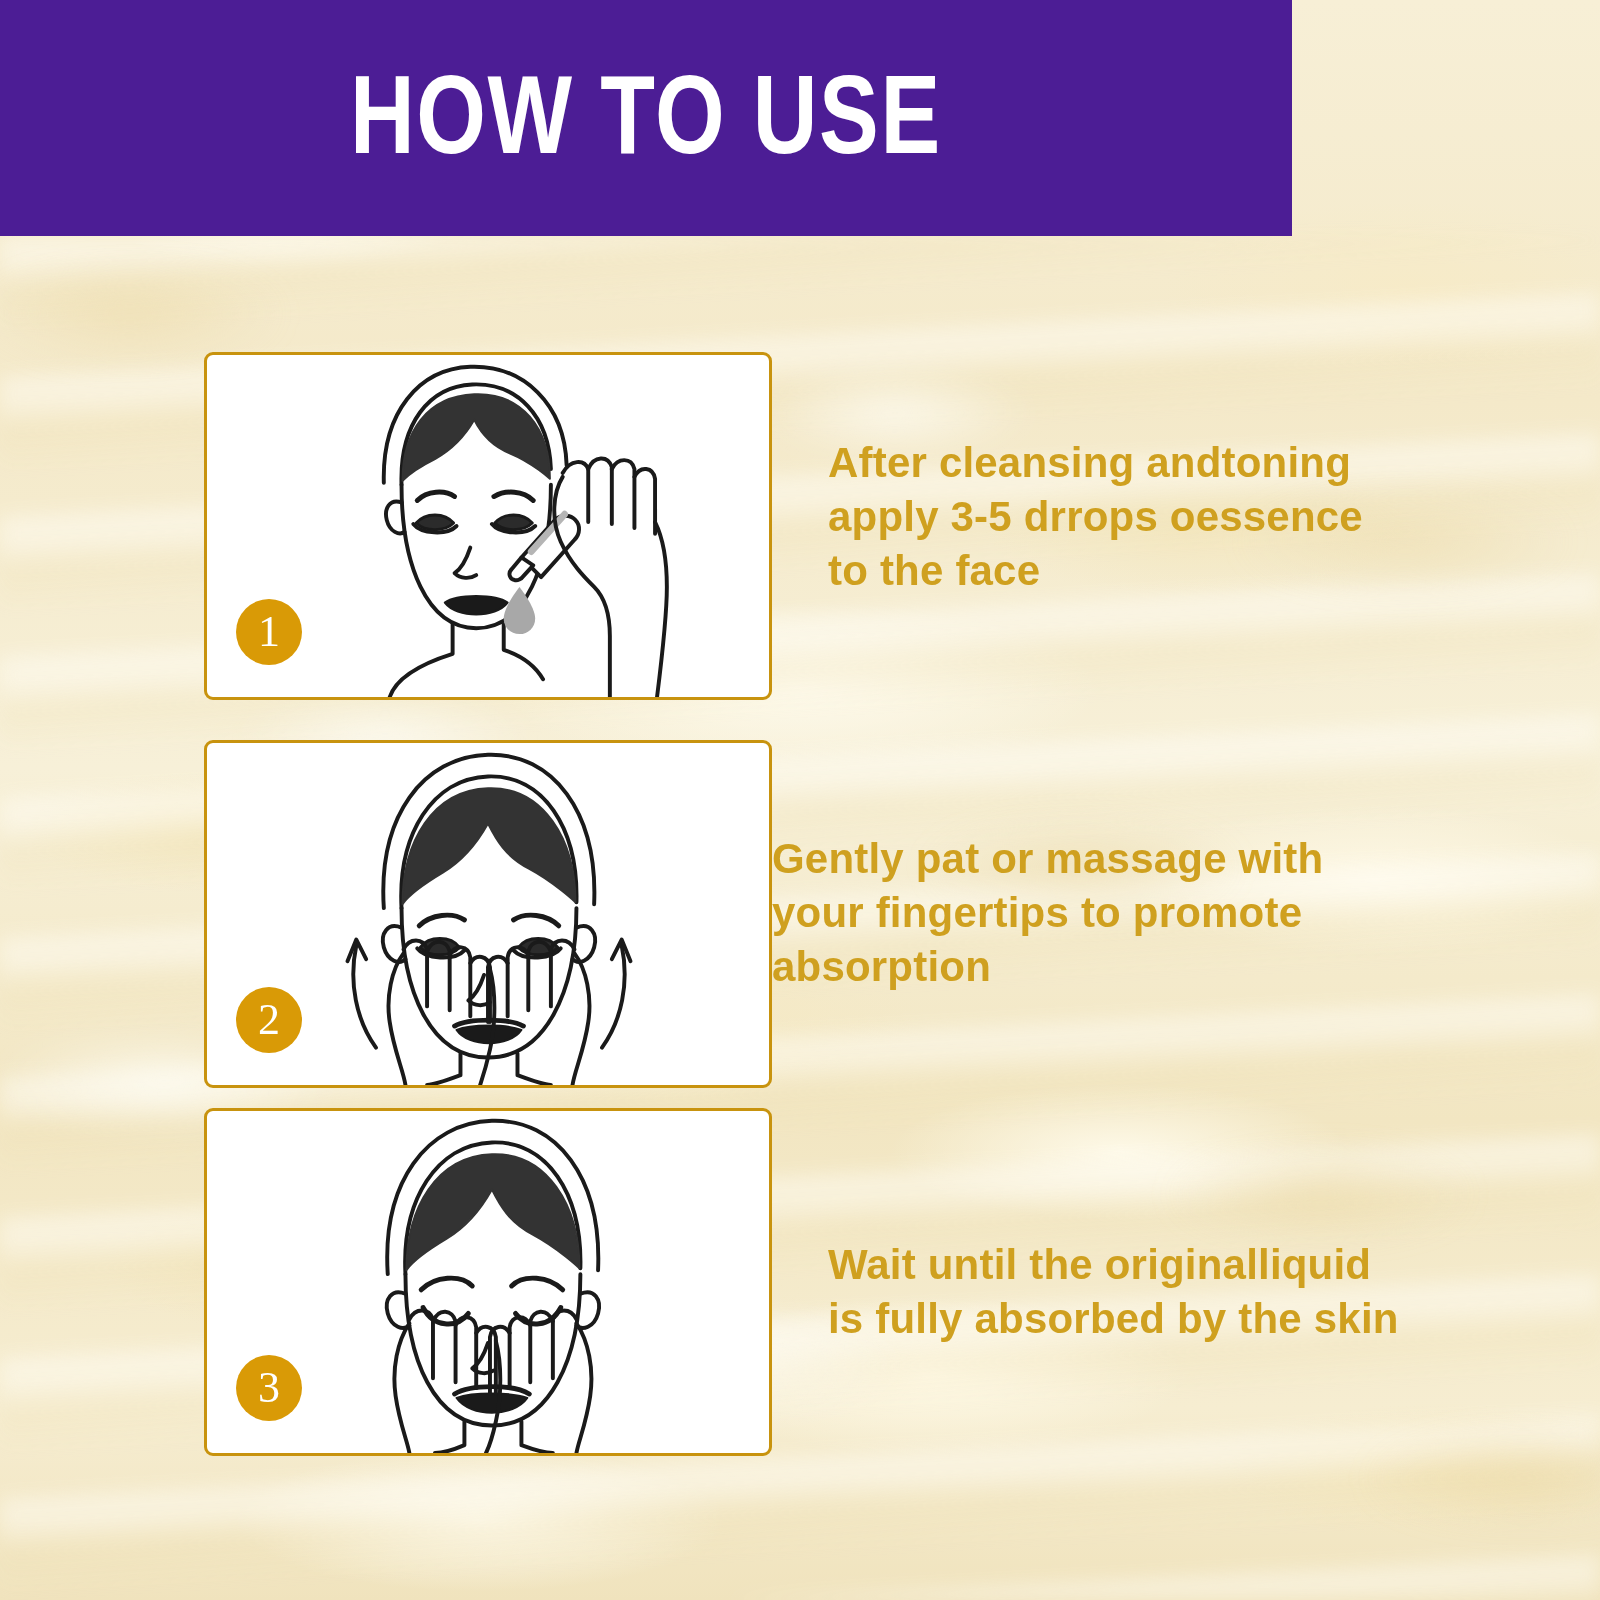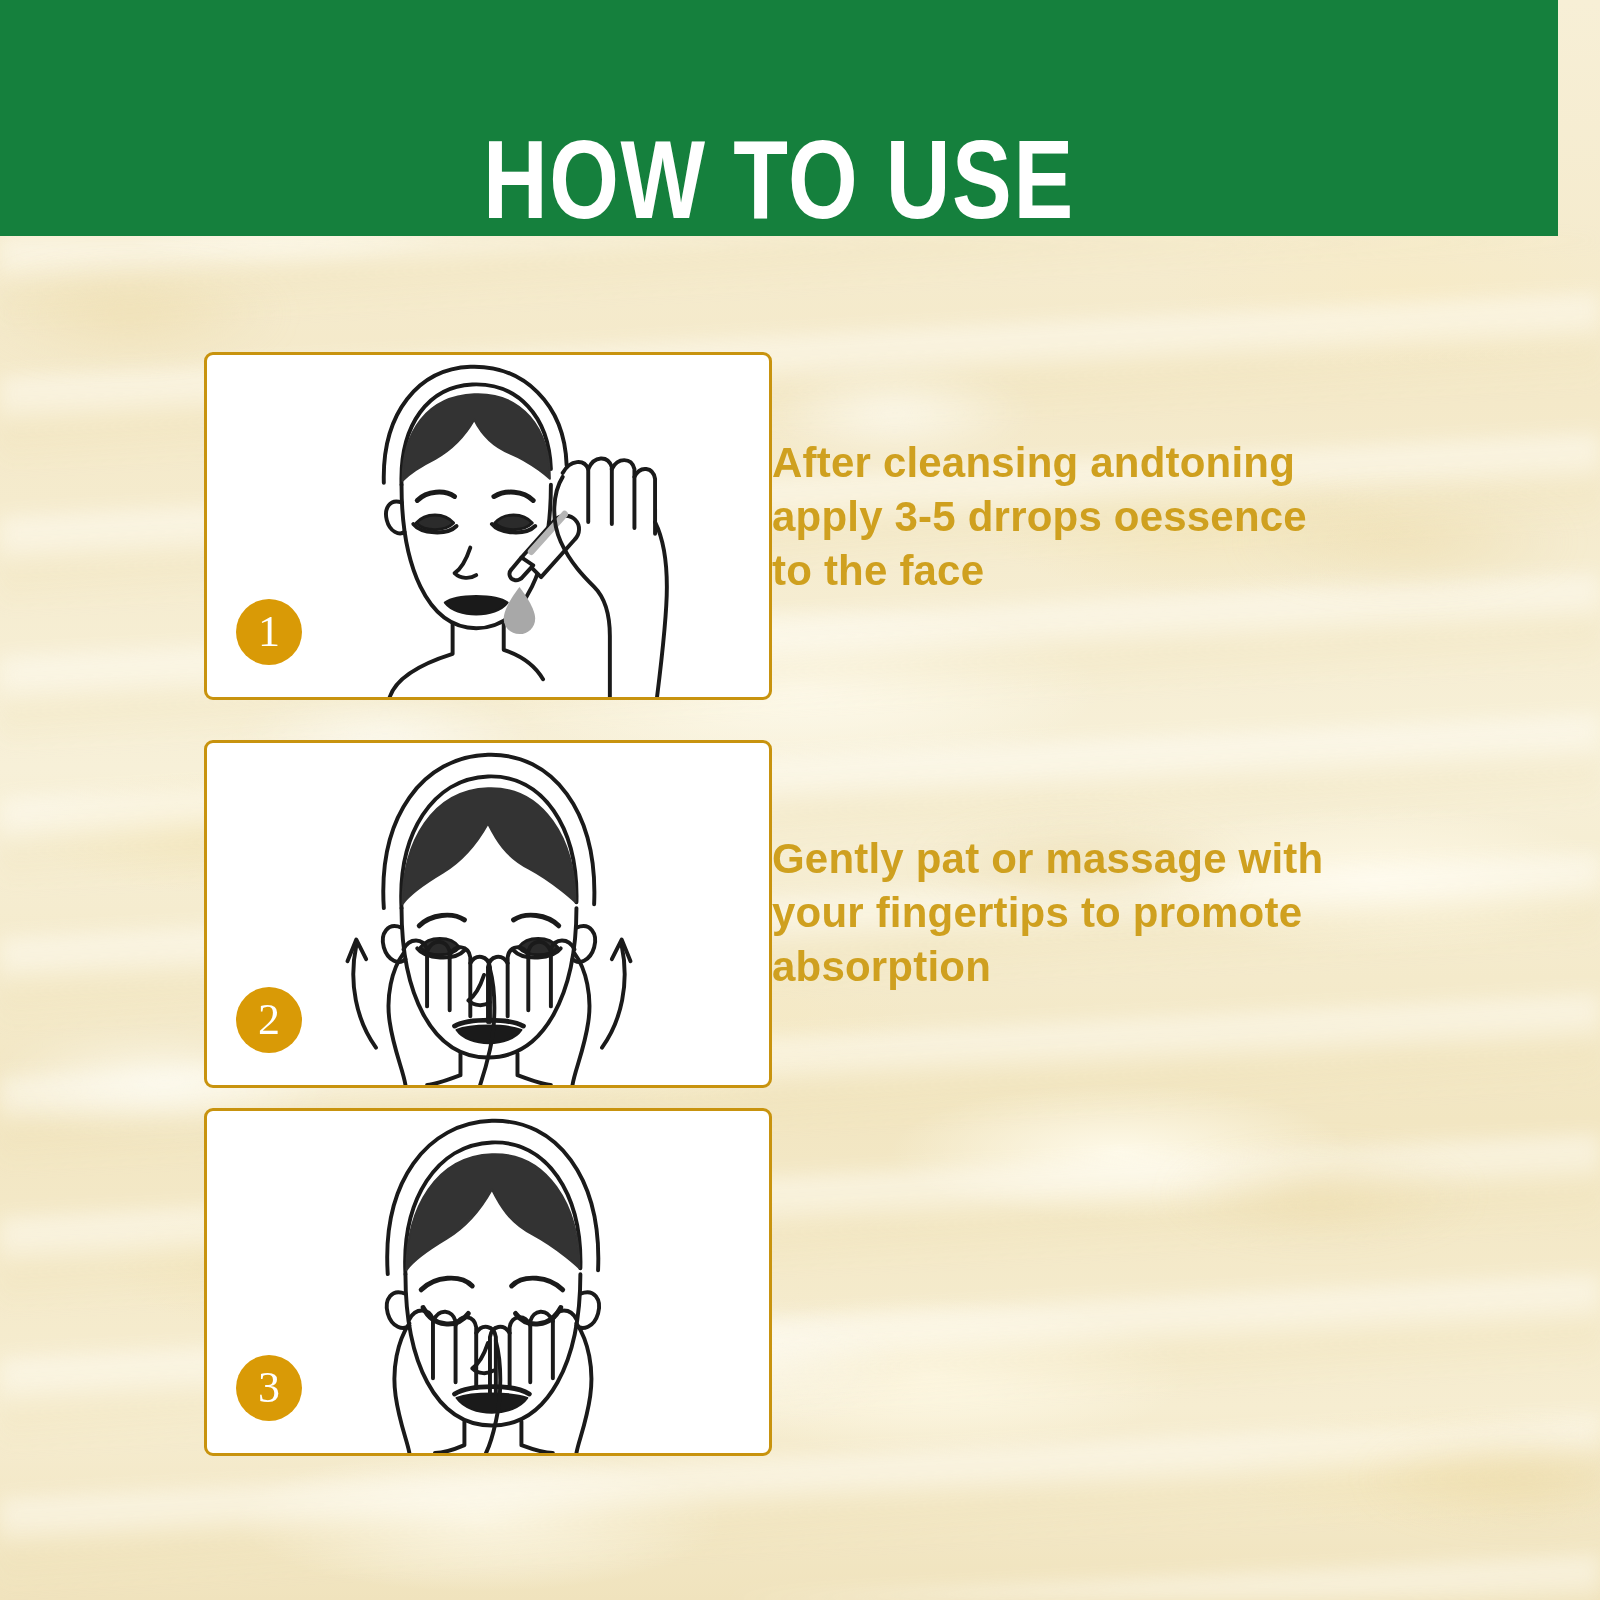--- a/index.html
+++ b/index.html
@@ -79,25 +79,25 @@
       radial-gradient(ellipse 260px 78px at 45% 82%, rgba(255,255,251,0.66), rgba(255,255,251,0) 70%),
       radial-gradient(ellipse 230px 68px at 92% 90%, rgba(233,212,156,0.42), rgba(233,212,156,0) 70%);
     filter: blur(16px);
   }
 
   
   .banner {
     position: absolute;
     left: 0;
     top: 0;
-    width: 1558px;
+    width: 1292px;
     height: 236px;
-    background: #15803d;
+    background: #4c1d95;
     display: flex;
-    align-items: flex-end;
+    align-items: center;
     justify-content: center;
   }
   .banner-title {
     color: #FFFFFF;
     font-family: "Liberation Sans Narrow", "Liberation Sans", sans-serif;
     font-size: 112px;
     font-weight: bold;
     letter-spacing: 2px;
     line-height: 1;
     transform: scaleX(0.80);
@@ -158,21 +158,21 @@
   .step-text {
     color: #CFA01F;
     font-family: "Liberation Sans Narrow", "Liberation Sans", sans-serif;
     font-size: 42px;
     font-weight: bold;
     line-height: 54px;
     white-space: pre-line;
     letter-spacing: 0.2px;
     flex: 0 0 auto;
   }
-  .step-row.s1 .step-text { margin-top: 84px; }
+  .step-row.s1 .step-text { margin-left: 56px; margin-top: 84px; }
   .step-row.s2 .step-text { margin-top: 92px; }
   .step-row.s3 .step-text { margin-left: 56px; margin-top: 130px; }
 </style>
 </head>
 <body>
 
 <div class="page">
 
   <div class="bg"></div>
   <div class="bg-bands"></div>
@@ -340,16 +340,18 @@
 
             <path d="M374 212 C368 200 354 200 350 212 L350 272"></path>
             <path d="M350 214 C344 200 330 202 327 214 L327 276"></path>
             <path d="M327 218 C321 206 308 208 306 220 L306 282"></path>
             <path d="M306 226 C300 216 288 218 286 230 L286 288"></path>
             <path d="M374 216 C386 234 392 262 388 290 C384 318 376 336 374 348"></path>
           </g>
         </svg>
         <div class="badge">3</div>
       </div>
+      <div class="step-text">Wait until the originalliquid
+is fully absorbed by the skin</div>
     </div>
 
   </div>
 </div>
 
 </body></html>

